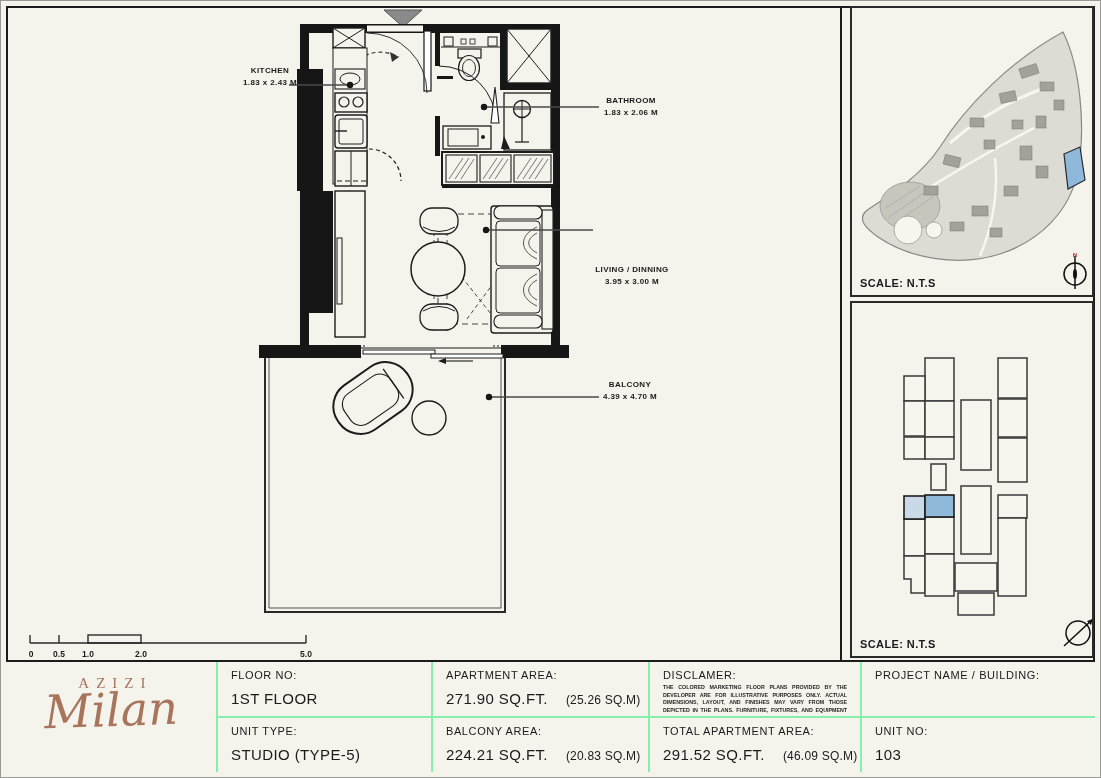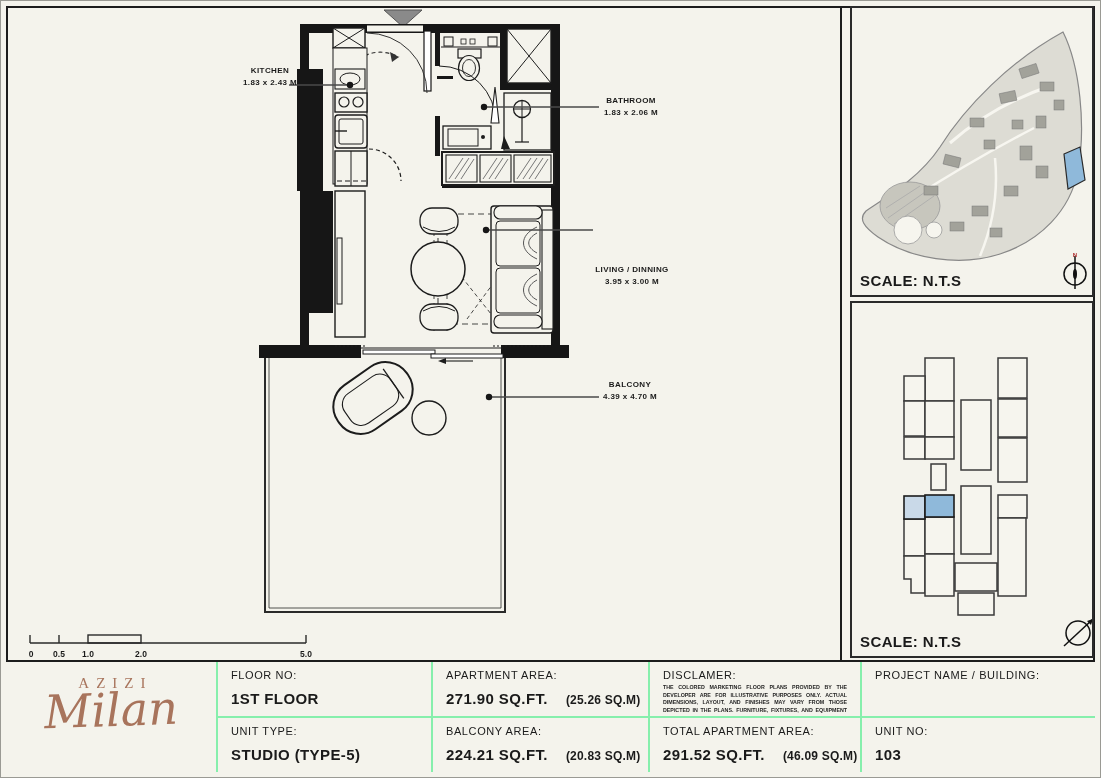--- a/index.html
+++ b/index.html
@@ -16,32 +16,32 @@
   .room-label{position:absolute;text-align:center;font-size:8px;font-weight:bold;letter-spacing:.4px;line-height:1.55;white-space:nowrap;}
   .lbl-kitchen{left:234px;top:64px;width:70px;}
   .lbl-bathroom{left:598px;top:94px;width:64px;}
   .lbl-living{left:592px;top:219px;width:78px;margin-top:44px;}
   .lbl-balcony{left:598px;top:378px;width:62px;}
 
   
   .panel{position:absolute;left:849px;width:244px;border:2px solid #2a2a2a;background:#f4f3ec;}
   .panel-site{top:5px;height:291px;}
   .panel-key{top:300px;height:357px;}
-  .scale-label{position:absolute;left:8px;bottom:6px;font-size:15px;font-weight:bold;letter-spacing:.4px;}
+  .scale-label{position:absolute;left:8px;bottom:6px;font-size:11px;font-weight:bold;letter-spacing:.4px;}
 
   
   .footer-table{
     position:absolute;left:5px;top:659px;right:5px;bottom:5px;
     display:grid;grid-template-columns:210px 213px 215px 210px 1fr;grid-template-rows:1fr 1fr;
     gap:2px;background:#86efac;border-top:2px solid #1c1c1c;
   }
   .cell{background:#f4f3ec;padding:7px 13px 4px 13px;overflow:hidden;position:relative;}
   .cell-logo{grid-row:1/3;}
   .cell-label{font-size:11px;font-weight:normal;letter-spacing:.6px;}
-  .cell-value{font-size:15px;font-weight:bold;letter-spacing:.4px;margin-top:9px;white-space:nowrap;}
+  .cell-value{font-size:15px;font-weight:normal;letter-spacing:.4px;margin-top:9px;white-space:nowrap;}
   .cell-value .metric{font-size:12px;margin-left:18px;letter-spacing:.2px;}
   .disclaimer-body{font-size:5.3px;font-weight:700;line-height:1.45;text-align:justify;margin-top:3px;color:#1f1f1f;}
   .logo-azizi{position:absolute;left:50%;top:13px;transform:translateX(-44%);font-family:"Liberation Serif",serif;
     font-size:15px;letter-spacing:7px;color:#a8745c;}
   .logo-milan{position:absolute;left:50%;top:21px;transform:translateX(-50%) rotate(-2deg);font-family:"DejaVu Serif",serif;
     font-style:italic;font-size:46px;color:#a8745c;}
   svg text{font-family:"Liberation Sans",sans-serif;}
 </style>
 </head>
 <body>

